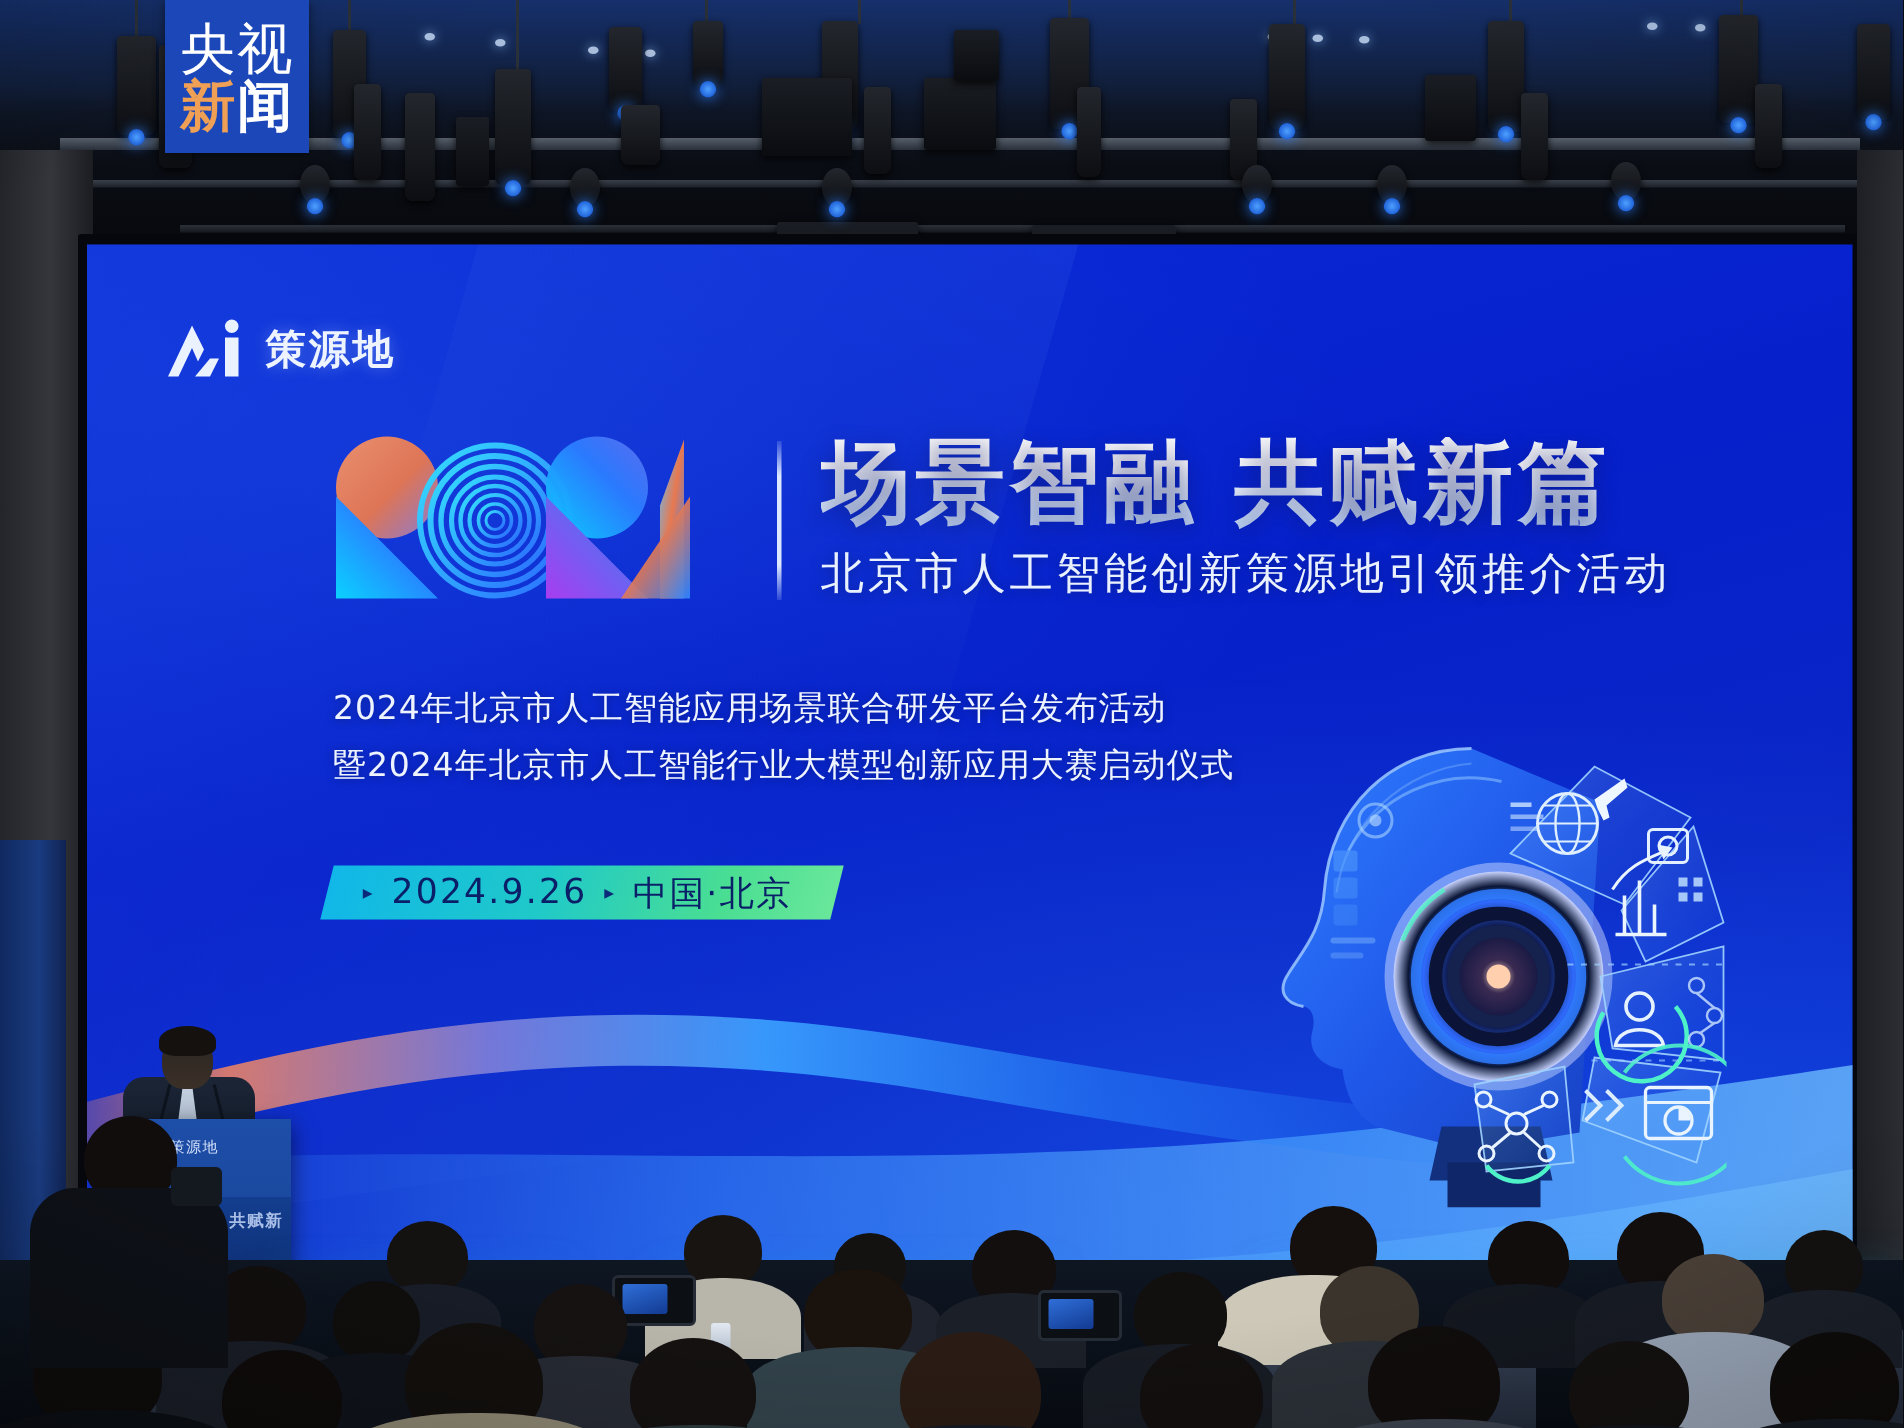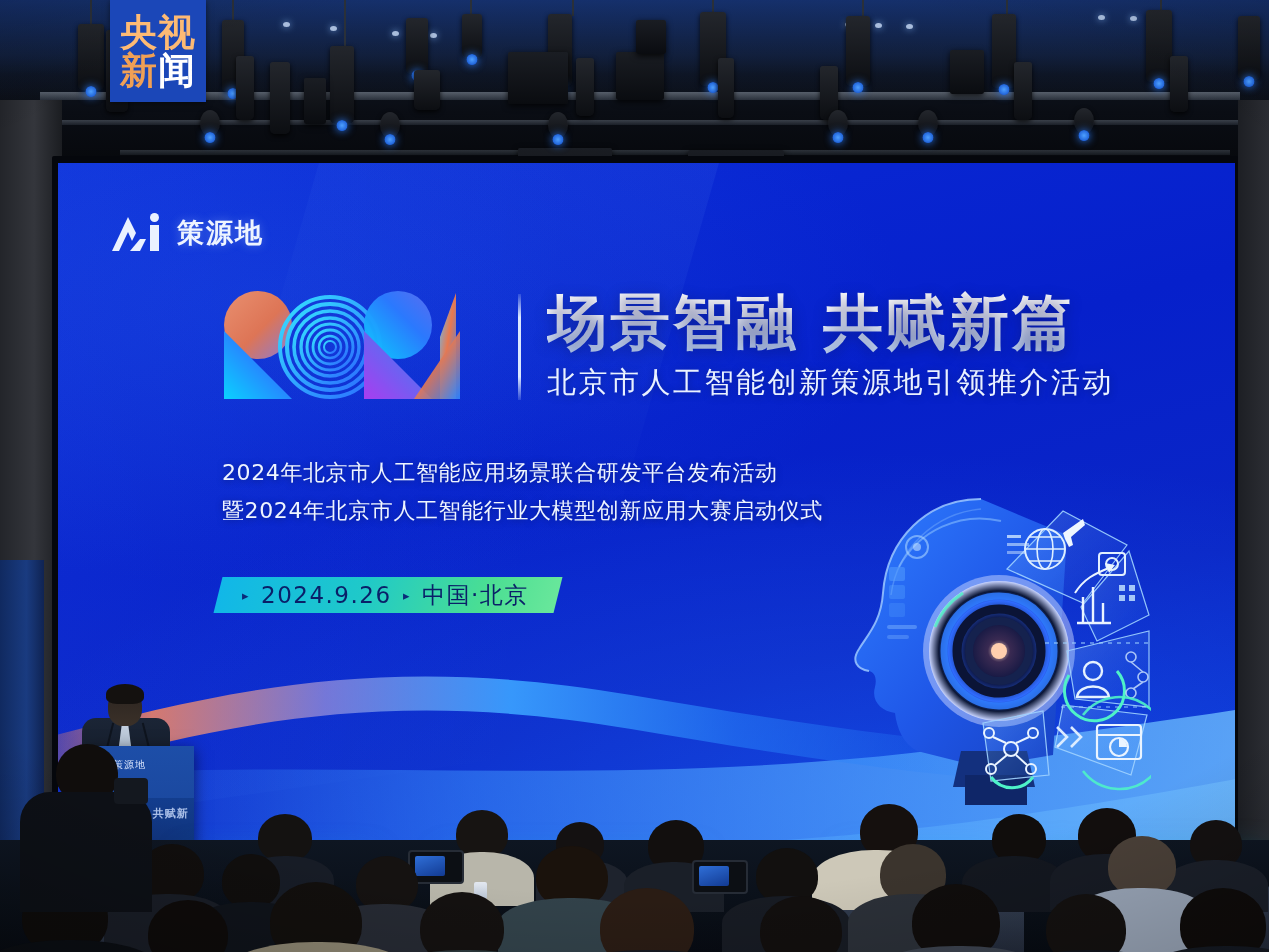--- a/index.html
+++ b/index.html
@@ -149,21 +149,21 @@
   .badge{position:absolute;width:13px;height:17px;border-radius:2px;
     background:linear-gradient(180deg,#e8eef8,#b9c6d8);opacity:.9;}
 
   .vig{position:absolute;inset:0;pointer-events:none;
     background:radial-gradient(125% 92% at 50% 46%,transparent 52%,rgba(0,0,0,.50) 100%);}
 
   
   .cctv{position:absolute;left:110px;top:0;width:96px;height:102px;
     background:#1b47b8;display:flex;flex-direction:column;align-items:center;
     justify-content:center;gap:1px;box-shadow:0 1px 6px rgba(0,0,0,.5);}
-  .cctv .l1{color:#fdba74;font-size:37px;font-weight:700;letter-spacing:1px;line-height:1;}
+  .cctv .l1{color:#ffffff;font-size:37px;font-weight:400;letter-spacing:1px;line-height:1;}
   .cctv .l2{font-size:37px;font-weight:800;letter-spacing:1px;line-height:1;}
   .cctv .l2 .a{color:#f0a055;}
   .cctv .l2 .b{color:#ffffff;}
 </style>
 </head>
 <body>
 
 <div class="stage">
 
   <div class="ceiling">

